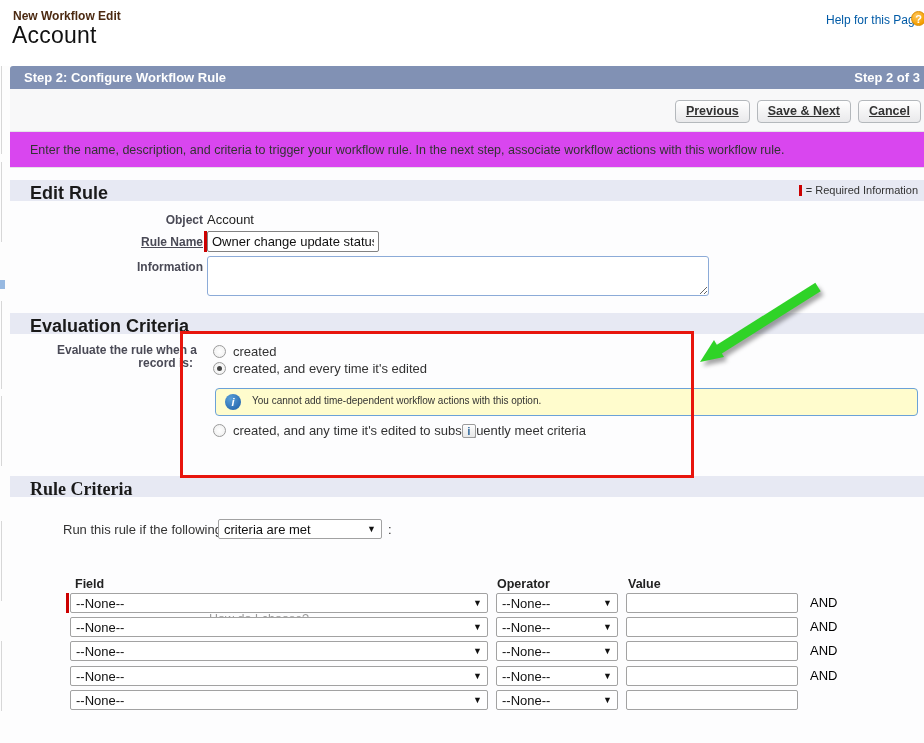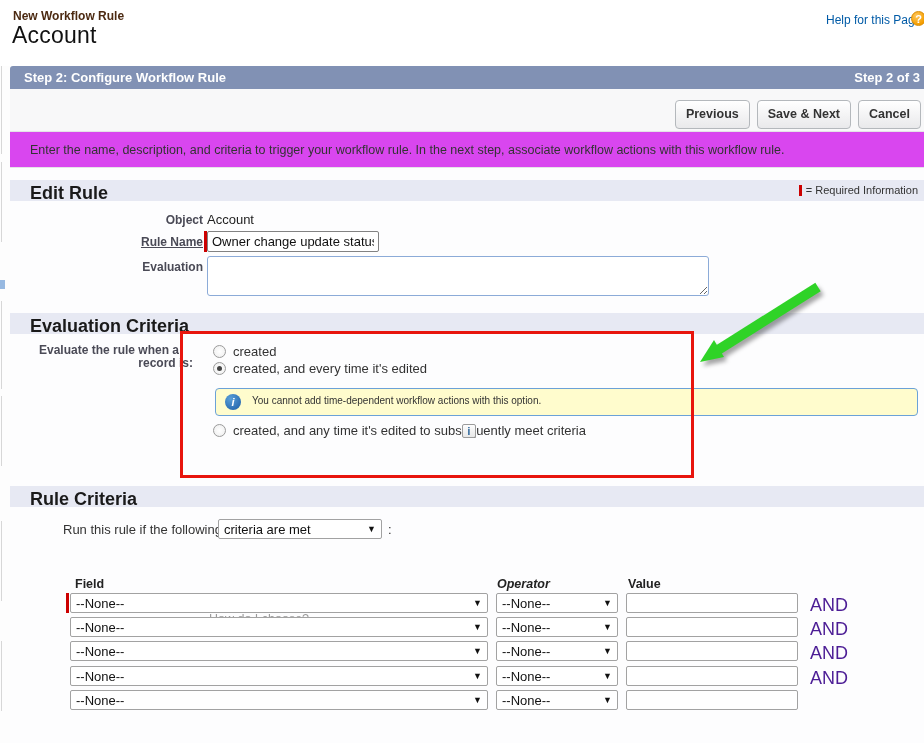--- a/index.html
+++ b/index.html
@@ -26,21 +26,21 @@
   .step-bar { position:absolute; left:10px; top:66px; width:918px; height:23px; background:#8191b4;
               border-radius:3px 3px 0 0; color:#fff; font-size:13px; font-weight:bold; }
   .step-bar .sb-left { position:absolute; left:14px; top:4px; }
   .step-bar .sb-right { position:absolute; right:8px; top:4px; }
 
   
   .toolbar { position:absolute; left:10px; top:89px; width:914px; height:42px; background:#f8f8f9; }
   .btn-row { position:absolute; right:3px; top:11px; display:flex; gap:7px; }
   .sf-btn { font-family:"Liberation Sans",sans-serif; font-size:12.5px; font-weight:bold; color:#333;
             background:linear-gradient(#ffffff, #e9e9eb); border:1px solid #b4b8bc; border-radius:4px;
-            padding:3px 10px 4px; height:29px; cursor:pointer; white-space:nowrap; }
+            padding:3px 10px 4px; height:23px; cursor:pointer; white-space:nowrap;text-decoration:underline; }
 
   
   .instruction { position:absolute; left:10px; top:131px; width:914px; height:37px; background:#d946ef;
                  border-top:1px solid #e4e4e6; border-bottom:1px solid #e4e4e6; }
   .instruction span { position:absolute; left:20px; top:11px; font-size:12.5px; color:#333; }
 
   
   .main { position:absolute; left:10px; top:168px; width:914px; bottom:0; background:#fdfdfe; }
 
   .sec-header { position:absolute; left:0; width:914px; height:21px; background:#e7e9f3; }
@@ -82,34 +82,34 @@
   .colon { position:absolute; left:378px; top:522px; font-size:13px; color:#333; }
 
   .sf-select { position:absolute; height:20px; background:#fff; border:1px solid #a2a2a2; border-radius:2px;
                font-size:13px; color:#111; cursor:pointer; }
   .sf-select .sel-text { position:absolute; left:5px; top:2px; white-space:nowrap; overflow:hidden; }
   .sf-select .sel-arrow { position:absolute; right:5px; top:4px; font-size:9px; color:#111; }
 
   .col-header { position:absolute; top:577px; font-size:12.5px; font-weight:bold; color:#222; }
   .val-input { position:absolute; width:172px; height:20px; border:1px solid #a2a2a2; border-radius:2px;
                background:#fff; font-family:"Liberation Sans",sans-serif; font-size:13px; padding:0 4px; }
-  .and-label { position:absolute; left:800px; font-size:18px; color:#4c1d95; }
+  .and-label { position:absolute; left:800px; font-size:13px; color:#000000; }
 
   
   .anno-rect { position:absolute; left:180px; top:331px; width:514px; height:147px;
                border:3px solid #e8150d; z-index:60; pointer-events:none; }
   .anno-arrow { position:absolute; left:688px; top:276px; width:150px; height:100px; z-index:61;
                 pointer-events:none; filter:drop-shadow(3px 4px 2px rgba(0,0,0,.35)); }
 </style>
 </head>
 <body>
 
 <div id="screen">
 
-  <div class="breadcrumb">New Workflow Rule</div>
+  <div class="breadcrumb">New Workflow Edit</div>
   <div class="page-title">Account</div>
   <span class="help-link">Help for this Page</span>
   <span class="help-q">?</span>
 
   <div class="step-bar">
     <span class="sb-left">Step 2: Configure Workflow Rule</span>
     <span class="sb-right">Step 2 of 3</span>
   </div>
 
   <div class="toolbar">
@@ -131,28 +131,28 @@
       <span class="req-legend"><span class="req-bar-sm"></span><span>= Required Information</span></span>
     </div>
 
     <div class="fld-label" style="left:43px; top:45px;">Object</div>
     <div class="fld-value" style="left:197px; top:44px;">Account</div>
 
     <div class="fld-label" style="left:43px; top:67px;text-decoration:underline;">Rule Name</div>
     <div class="req-bar" style="left:194px; top:63px; height:21px;"></div>
     <input class="text-input" style="left: 197px; top: 63px; width: 172px; height: 21px;" value="Owner change update status">
 
-    <div class="fld-label" style="left:43px; top:92px;">Evaluation</div>
+    <div class="fld-label" style="left:43px; top:92px;">Information</div>
     <textarea class="desc" style="left: 197px; top: 88px; width: 502px; height: 40px;"></textarea>
 
     <div class="sec-header" style="top:145px;padding-left:13px;">
       <span class="sec-title">Evaluation Criteria</span>
     </div>
 
-    <div class="fld-label" style="left:19px; top:175px; width:150px;">Evaluate the rule when a</div>
+    <div class="fld-label" style="left:37px; top:175px; width:150px;">Evaluate the rule when a</div>
     <div class="fld-label" style="left:33px; top:188px; width:150px;">record is:</div>
 
     <div class="radio-row" style="top:176px;">
       <span class="radio"></span>
       <span class="radio-label">created</span>
     </div>
     <div class="radio-row" style="top:193px;">
       <span class="radio checked"></span>
       <span class="radio-label">created, and every time it's edited</span>
     </div>
@@ -163,33 +163,33 @@
     </div>
 
     <div class="radio-row" style="top:255px;">
       <span class="radio"></span>
       <span class="radio-label">created, and any time it's edited to subsequently meet criteria</span>
     </div>
     <div class="mini-info" style="left:452px; top:256px;">i</div>
 
     <div class="howdo">How do I choose?</div>
 
-    <div class="sec-header" style="top:318px;">
+    <div class="sec-header" style="top:308px;font-family:Liberation Serif, serif;">
       <span class="sec-title">Rule Criteria</span>
     </div>
 
     <span class="run-label" style="top:354px;">Run this rule if the following</span>
     <div class="sf-select" style="left:208px; top:351px; width:164px;">
       <span class="sel-text">criteria are met</span>
       <span class="sel-arrow">▼</span>
     </div>
     <span class="colon" style="top:354px;">:</span>
 
     <span class="col-header" style="left:65px; top:409px;">Field</span>
-    <span class="col-header" style="left:487px; top:409px;font-style:italic;">Operator</span>
+    <span class="col-header" style="left:487px; top:409px;">Operator</span>
     <span class="col-header" style="left:618px; top:409px;">Value</span>
 
     <div class="req-bar" style="left:56px; top:425px; height:20px;"></div>
     <div class="sf-select" style="left:60px; top:425px; width:418px;">
       <span class="sel-text">--None--</span>
         <span class="sel-arrow">▼</span>
     </div>
     <div class="sf-select" style="left:486px; top:425px; width:122px;">
       <span class="sel-text">--None--</span>
         <span class="sel-arrow">▼</span>

